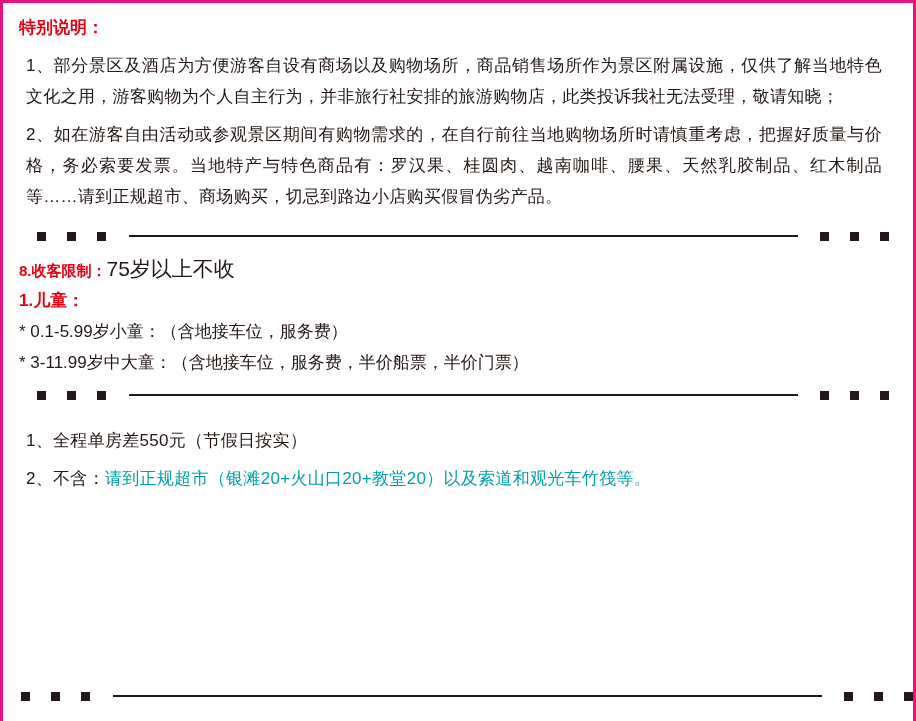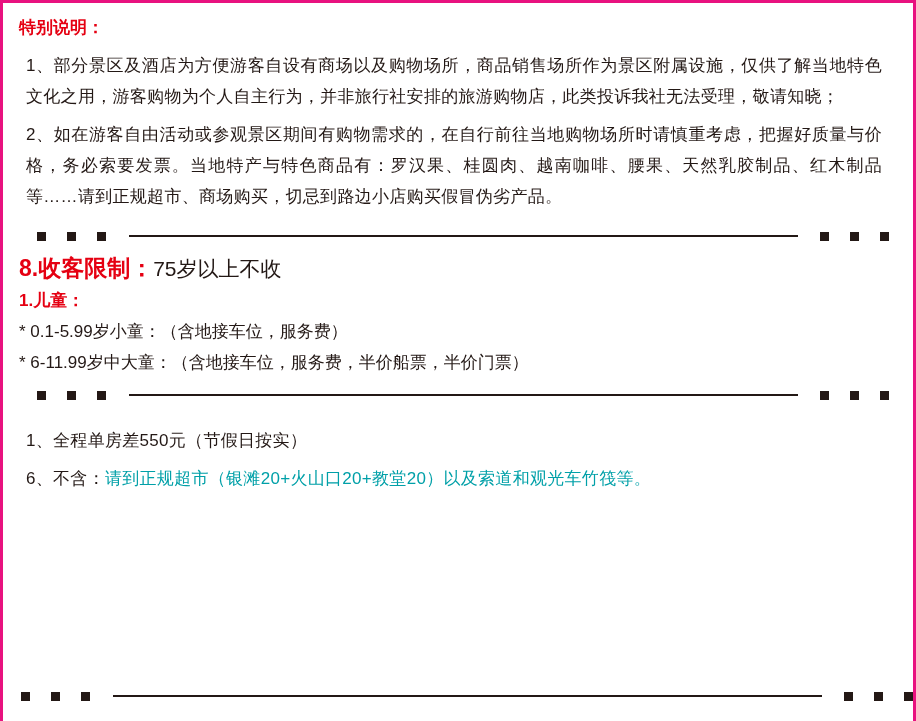--- a/index.html
+++ b/index.html
@@ -61,21 +61,21 @@
     flex: 1 1 auto;
     height: 2px;
     background: #231815;
     margin: 0 22px 0 2px;
   }
   .sq.tail { margin-right: 21px; }
   .sq.last { margin-right: 0; }
   .inline-heading {
     color: #e50012;
     font-weight: bold;
-    font-size: 23px;
+    font-size: 15px;
   }
   .inline-normal {
     color: #231815;
     font-size: 21px;
     font-weight: normal;
   }
   .row {
     font-size: 17px;
     line-height: 31px;
     color: #231815;
@@ -111,36 +111,36 @@
       <span class="sq tail"></span>
       <span class="sq last"></span>
     </div>
 
     <div class="row">
       <span class="inline-heading">8.收客限制：</span><span class="inline-normal">75岁以上不收</span>
     </div>
 
     <div class="heading">1.儿童：</div>
     <div class="row">* 0.1-5.99岁小童：（含地接车位，服务费）</div>
-    <div class="row">* 6-11.99岁中大童：（含地接车位，服务费，半价船票，半价门票）</div>
+    <div class="row">* 3-11.99岁中大童：（含地接车位，服务费，半价船票，半价门票）</div>
 
     <div class="sep">
       <span class="sq first"></span>
       <span class="sq"></span>
       <span class="sq"></span>
       <span class="rule"></span>
       <span class="sq tail"></span>
       <span class="sq tail"></span>
       <span class="sq last"></span>
     </div>
 
     <div class="small-gap"></div>
 
     <p class="para">1、全程单房差550元（节假日按实）</p>
-    <p class="para"><span>6、不含：</span><span class="highlight">请到正规超市（银滩20+火山口20+教堂20）以及索道和观光车竹筏等。</span></p>
+    <p class="para"><span>2、不含：</span><span class="highlight">请到正规超市（银滩20+火山口20+教堂20）以及索道和观光车竹筏等。</span></p>
 
   </div>
 
   <div class="sep bottom-sep">
     <span class="sq first"></span>
     <span class="sq"></span>
     <span class="sq"></span>
     <span class="rule"></span>
     <span class="sq tail"></span>
     <span class="sq tail"></span>

